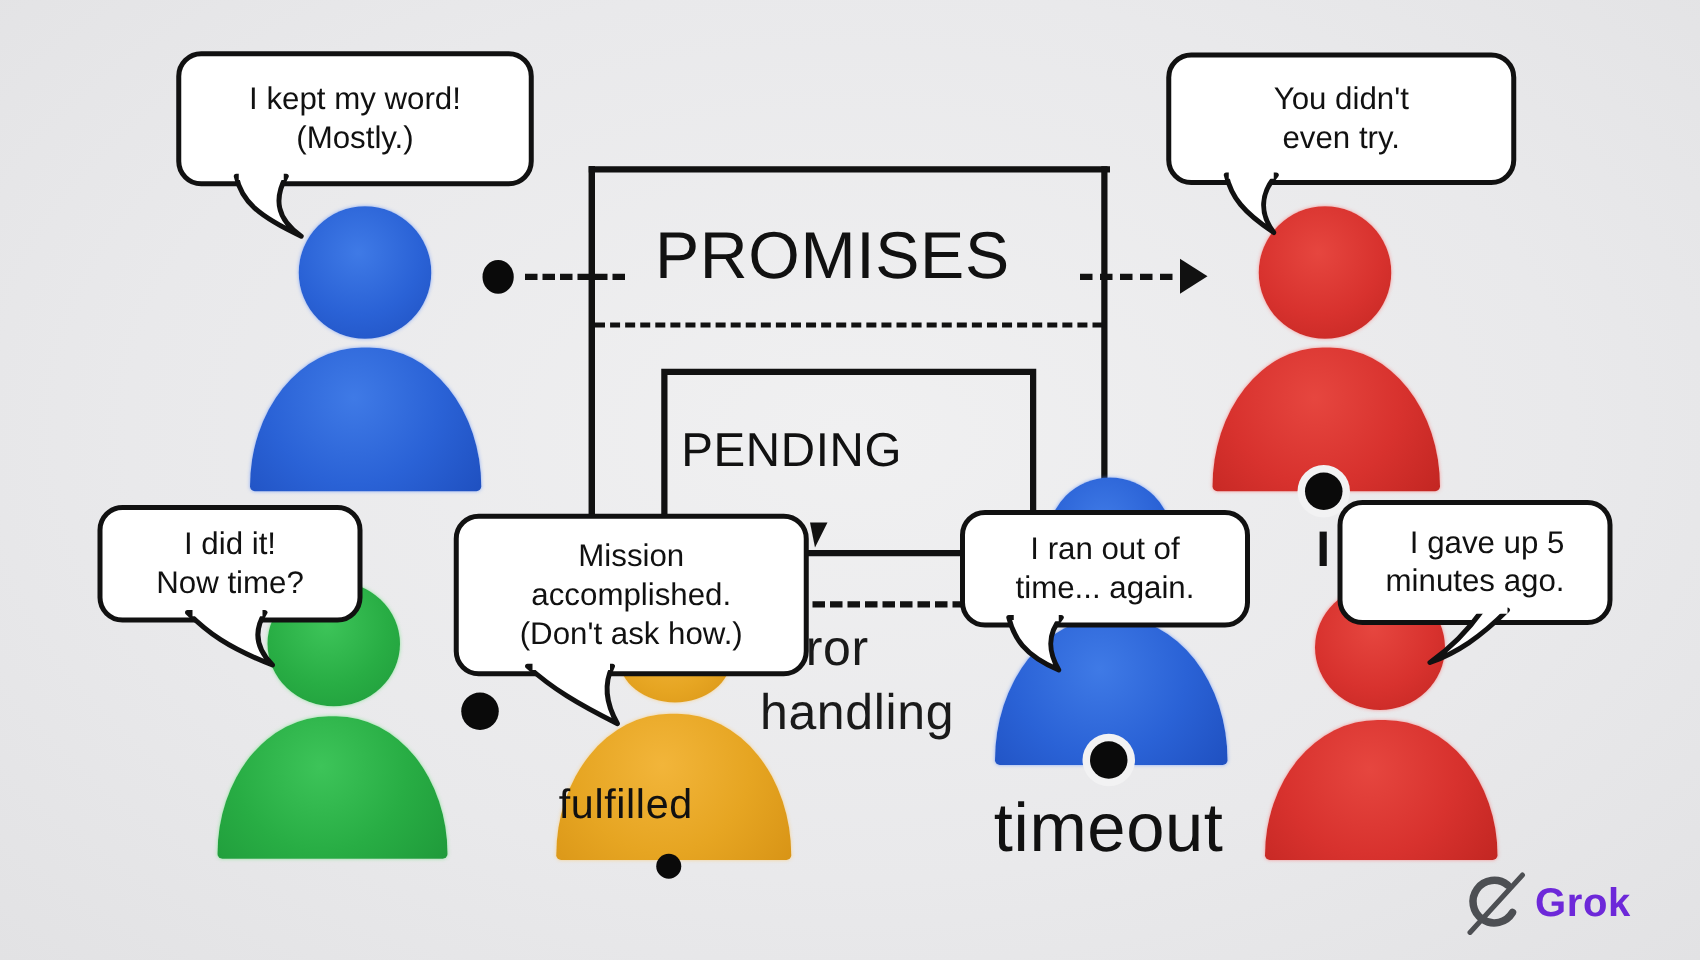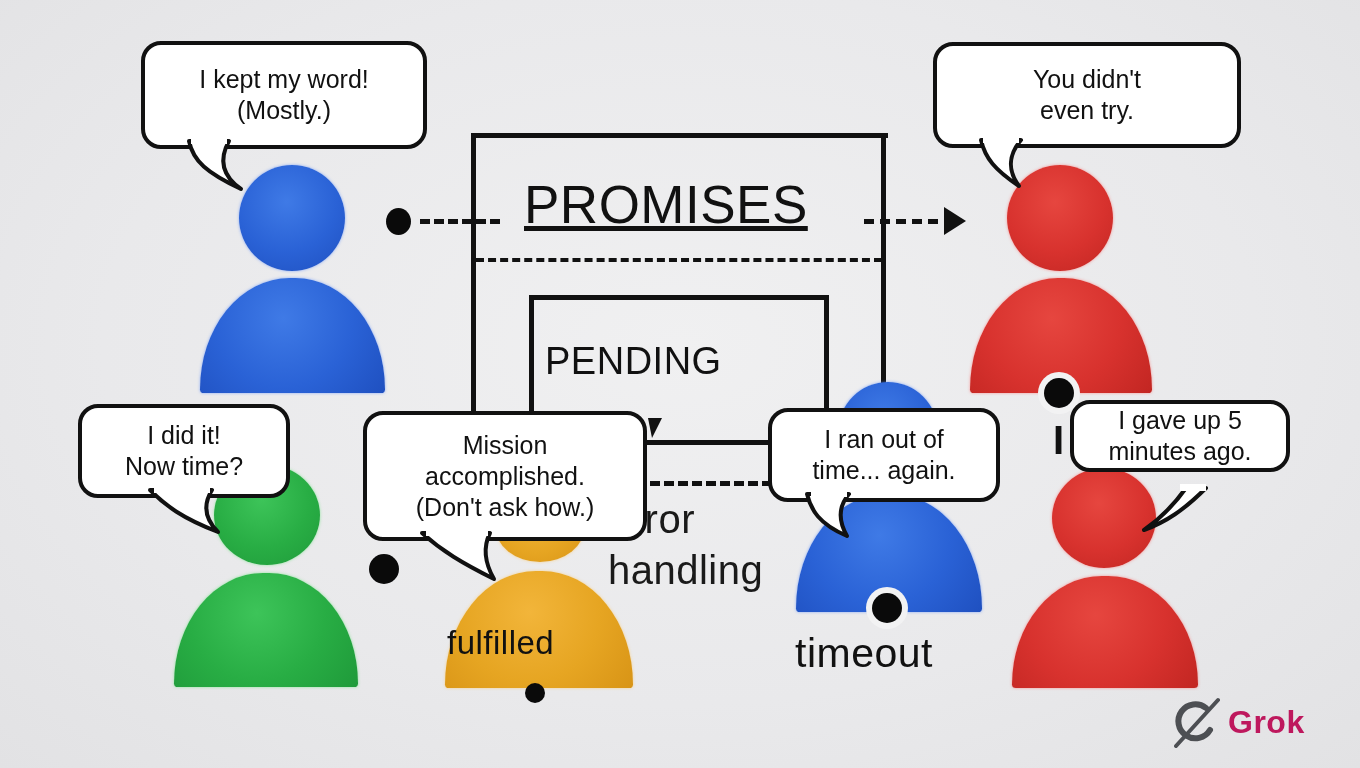--- a/index.html
+++ b/index.html
@@ -45,51 +45,51 @@
     position: absolute; background: #fff; border: 4px solid #111;
     border-radius: 20px; box-sizing: border-box;
     display: flex; align-items: center; justify-content: center;
     text-align: center; font-size: 25px; line-height: 31px; color: #111;
     z-index: 5;
   }
   .bubble .txt { position: relative; z-index: 3; white-space: pre-line; }
   .tail { position: absolute; z-index: 2; overflow: visible; }
   .watermark {
     position: absolute; display: flex; align-items: center; gap: 6px;
-    color: #be185d; font-size: 32px; font-weight: bold; letter-spacing: 0.5px;
+    color: #6d28d9; font-size: 32px; font-weight: bold; letter-spacing: 0.5px;
   }
 </style>
 </head>
 <body>
 
 <div class="box" style="left:471px; top:133px; width:417px; height:312px; border-right:none; border-bottom:none;"></div>
 <div class="line-v" style="left:881px; top:133px; height:262px;"></div>
 <div class="line-v" style="left:471px; top:133px; height:290px;"></div>
-<div class="label" style="left:524px; top:174px; font-size:53px; font-weight:normal;text-decoration:underline;">PROMISES</div>
+<div class="label" style="left:524px; top:174px; font-size:53px; font-weight:normal;">PROMISES</div>
 <div class="dash-h" style="left:476px; top:258px; width:406px;"></div>
 
 <div class="dot" style="left:386px; top:208px; width:25px; height:27px;"></div>
 <div class="dash-h" style="left:420px; top:219px; width:80px; border-top-width:5px; border-top-style:dashed;"></div>
 
 <div class="dash-h" style="left:864px; top:219px; width:74px; border-top-width:5px;"></div>
 <svg class="abs" style="left:942px; top:205px;" width="26" height="32">
   <polygon points="2,2 24,16 2,30" fill="#111"></polygon>
 </svg>
 
 <div class="box" style="left:529px; top:295px; width:300px; height:150px;"></div>
 <div class="label" style="left:545px; top:340px; font-size:38px;">PENDING</div>
 <svg class="abs" style="left:644px; top:416px;" width="20" height="24">
   <polygon points="4,2 18,2 8,22" fill="#111"></polygon>
 </svg>
 <div class="dash-h" style="left:650px; top:481px; width:122px; border-top-width:5px;"></div>
 
 <div class="label" style="left:608px; top:494px; font-size:40px; line-height:51px; white-space:pre; text-align:left; color:#1a1a1a;">error
 handling</div>
 <div class="label" style="left:447px; top:624px; font-size:33px; z-index:4;">fulfilled</div>
-<div class="label" style="left:795px; top:630px; font-size:41px;">timeout</div>
+<div class="label" style="left:795px; top:630px; font-size:55px;">timeout</div>
 <div class="label" style="left:1053px; top:418px; font-size:40px; font-weight:bold;">I</div>
 
 <div class="fig blue" style="left:200px; top:165px; width:185px; height:230px;">
   <div class="head" style="left:39px; top:0; width:106px; height:106px;"></div>
   <div class="body" style="left:0; top:113px; width:185px; height:115px;"></div>
 </div>
 
 <div class="fig red" style="left:970px; top:165px; width:182px; height:228px;">
   <div class="head" style="left:37px; top:0; width:106px; height:106px;"></div>
   <div class="body" style="left:0; top:113px; width:182px; height:115px;"></div>
@@ -121,21 +121,21 @@
 
 <div class="bubble" style="left:141px; top:41px; width:286px; height:108px;">
   <span class="txt">I kept my word!
 (Mostly.)</span>
 </div>
 <svg class="tail" style="left:185px; top:141px; z-index:6;" width="70" height="55">
   <path d="M4,0 C8,20 22,32 56,48 C36,34 34,18 44,0 Z" fill="#fff" stroke="#111" stroke-width="4" stroke-linejoin="round"></path>
   <rect x="6" y="-4" width="36" height="7" fill="#fff"></rect>
 </svg>
 
-<div class="bubble" style="left:933px; top:42px; width:308px; height:106px;">
+<div class="bubble" style="left:933px; top:42px; width:280px; height:106px;">
   <span class="txt">You didn't
 even try.</span>
 </div>
 <svg class="tail" style="left:977px; top:140px; z-index:6;" width="70" height="52">
   <path d="M4,0 C8,18 18,30 42,46 C30,30 32,14 44,0 Z" fill="#fff" stroke="#111" stroke-width="4" stroke-linejoin="round"></path>
   <rect x="6" y="-4" width="36" height="7" fill="#fff"></rect>
 </svg>
 
 <div class="bubble" style="left:78px; top:404px; width:212px; height:94px;">
   <span class="txt">I did it!
@@ -158,21 +158,21 @@
 
 <div class="bubble" style="left:768px; top:408px; width:232px; height:94px;">
   <span class="txt">I ran out of
 time... again.</span>
 </div>
 <svg class="tail" style="left:805px; top:494px; z-index:6;" width="60" height="48">
   <path d="M2,0 C6,16 14,30 42,42 C34,28 32,14 44,0 Z" fill="#fff" stroke="#111" stroke-width="4" stroke-linejoin="round"></path>
   <rect x="6" y="-4" width="36" height="7" fill="#fff"></rect>
 </svg>
 
-<div class="bubble" style="left:1070px; top:400px; width:220px; height:72px;">
+<div class="bubble" style="left:1070px; top:400px; width:220px; height:100px;text-align:right;">
   <span class="txt">I gave up 5
 minutes ago.</span>
 </div>
 <svg class="tail" style="left:1140px; top:488px; z-index:6;" width="70" height="48">
   <path d="M46,0 C36,14 24,28 4,42 C26,34 44,22 66,0 Z" fill="#fff" stroke="#111" stroke-width="4" stroke-linejoin="round"></path>
   <rect x="40" y="-4" width="26" height="7" fill="#fff"></rect>
 </svg>
 
 <div class="watermark" style="left:1170px; top:696px;">
   <svg width="52" height="52" viewBox="0 0 52 52">

